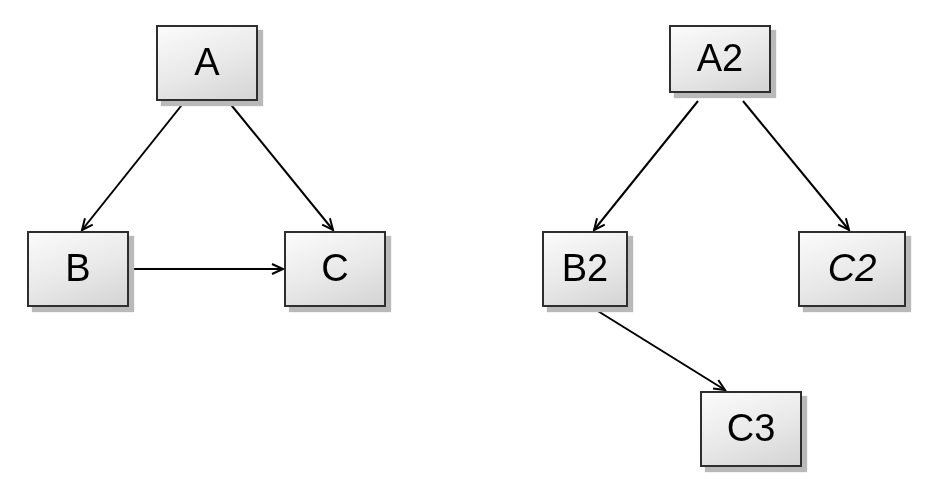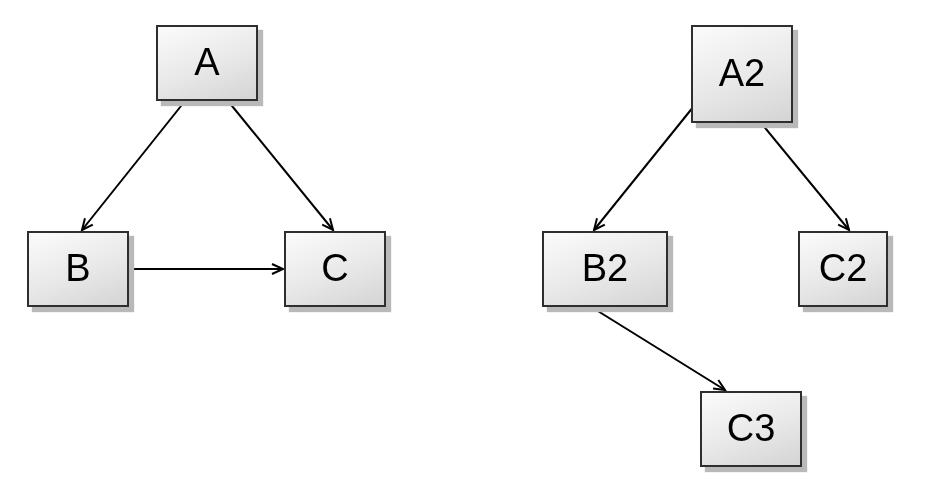--- a/index.html
+++ b/index.html
@@ -65,26 +65,26 @@
   <div id="nodes-layer">
       <div class="node" style="left: 156px; top: 25px; width: 102px; height: 76px;">
         <span class="node-label">A</span>
       </div>
       <div class="node" style="left: 27px; top: 231px; width: 102px; height: 76px;">
         <span class="node-label">B</span>
       </div>
       <div class="node" style="left: 284px; top: 231px; width: 102px; height: 76px;">
         <span class="node-label">C</span>
       </div>
-      <div class="node" style="left: 669px; top: 25px; width: 102px; height: 98px; margin-left: 22px;">
+      <div class="node" style="left: 669px; top: 25px; width: 102px; height: 68px;">
         <span class="node-label">A2</span>
       </div>
-      <div class="node" style="left: 542px; top: 231px; width: 126px; height: 76px;">
+      <div class="node" style="left: 542px; top: 231px; width: 86px; height: 76px;">
         <span class="node-label">B2</span>
       </div>
-      <div class="node" style="left: 798px; top: 231px; width: 90px; height: 76px;">
+      <div class="node" style="left: 798px; top: 231px; width: 108px; height: 76px; font-style: italic;">
         <span class="node-label">C2</span>
       </div>
       <div class="node" style="left: 676px; top: 391px; width: 102px; height: 76px; margin-left: 24px;">
         <span class="node-label">C3</span>
       </div>
     </div>
 </div>
 
 </body></html>

